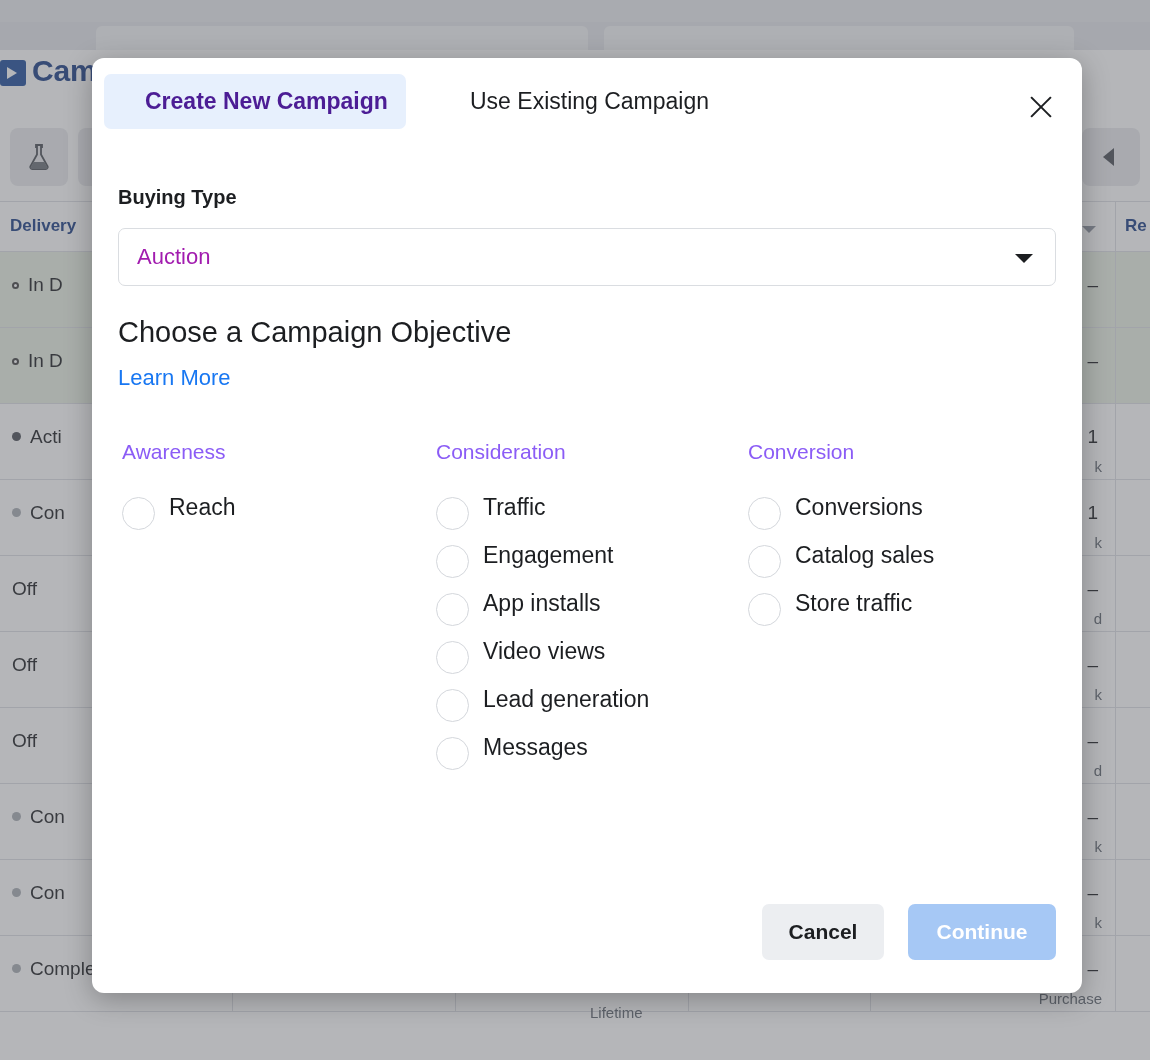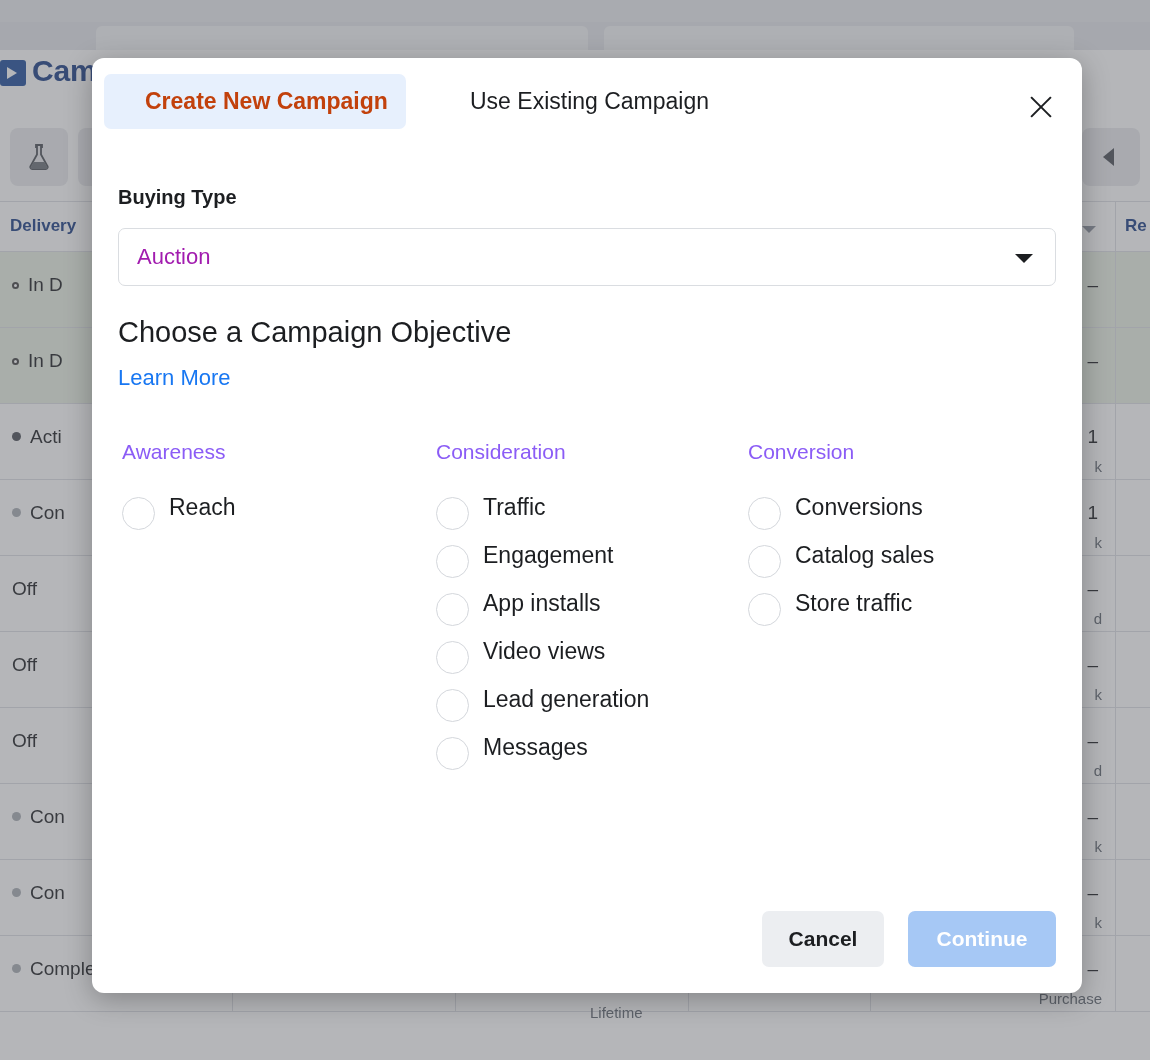--- a/index.html
+++ b/index.html
@@ -146,21 +146,21 @@
   }
   .mtab {
     position: absolute; top: 16px;
     font-size: 23px; font-weight: bold;
     padding: 14px 18px;
     border-radius: 7px;
     white-space: nowrap;
     cursor: pointer;
   }
   .mtab.active {
-    left: 12px; color: #c2410c; background: #e7f0fd; padding-left: 41px;
+    left: 12px; color: #4c1d95; background: #e7f0fd; padding-left: 41px;
   }
   .mtab.inactive {
     left: 360px; color: #1c1e21; background: transparent; font-weight: normal;
   }
   .close-x {
     position: absolute; right: 24px; top: 32px;
     width: 34px; height: 34px; cursor: pointer;
   }
   .close-x:before, .close-x:after {
     content: ""; position: absolute; left: 3px; top: 16px;
@@ -225,21 +225,21 @@
     border: 1.6px solid #d4d7dc; background: #fff;
     margin-right: 14px; margin-top: 3px;
   }
   .opt-row .opt-label {
     font-size: 23px; color: #1c1e21; line-height: 1.17;
     max-width: 190px;
   }
   .col.c0 .opt-row .opt-label { max-width: 120px; }
 
   .modal-footer {
-    position: absolute; left: 0; bottom: 4px; width: 100%; height: 100px;
+    position: absolute; left: 0; bottom: 11px; width: 100%; height: 100px;
   }
   .btn {
     position: absolute; top: 22px;
     height: 56px; border-radius: 7px;
     font-size: 21px; font-weight: bold;
     display: flex; align-items: center; justify-content: center;
     cursor: pointer; border: none;
     font-family: "Liberation Sans", sans-serif;
   }
   .btn-cancel {

